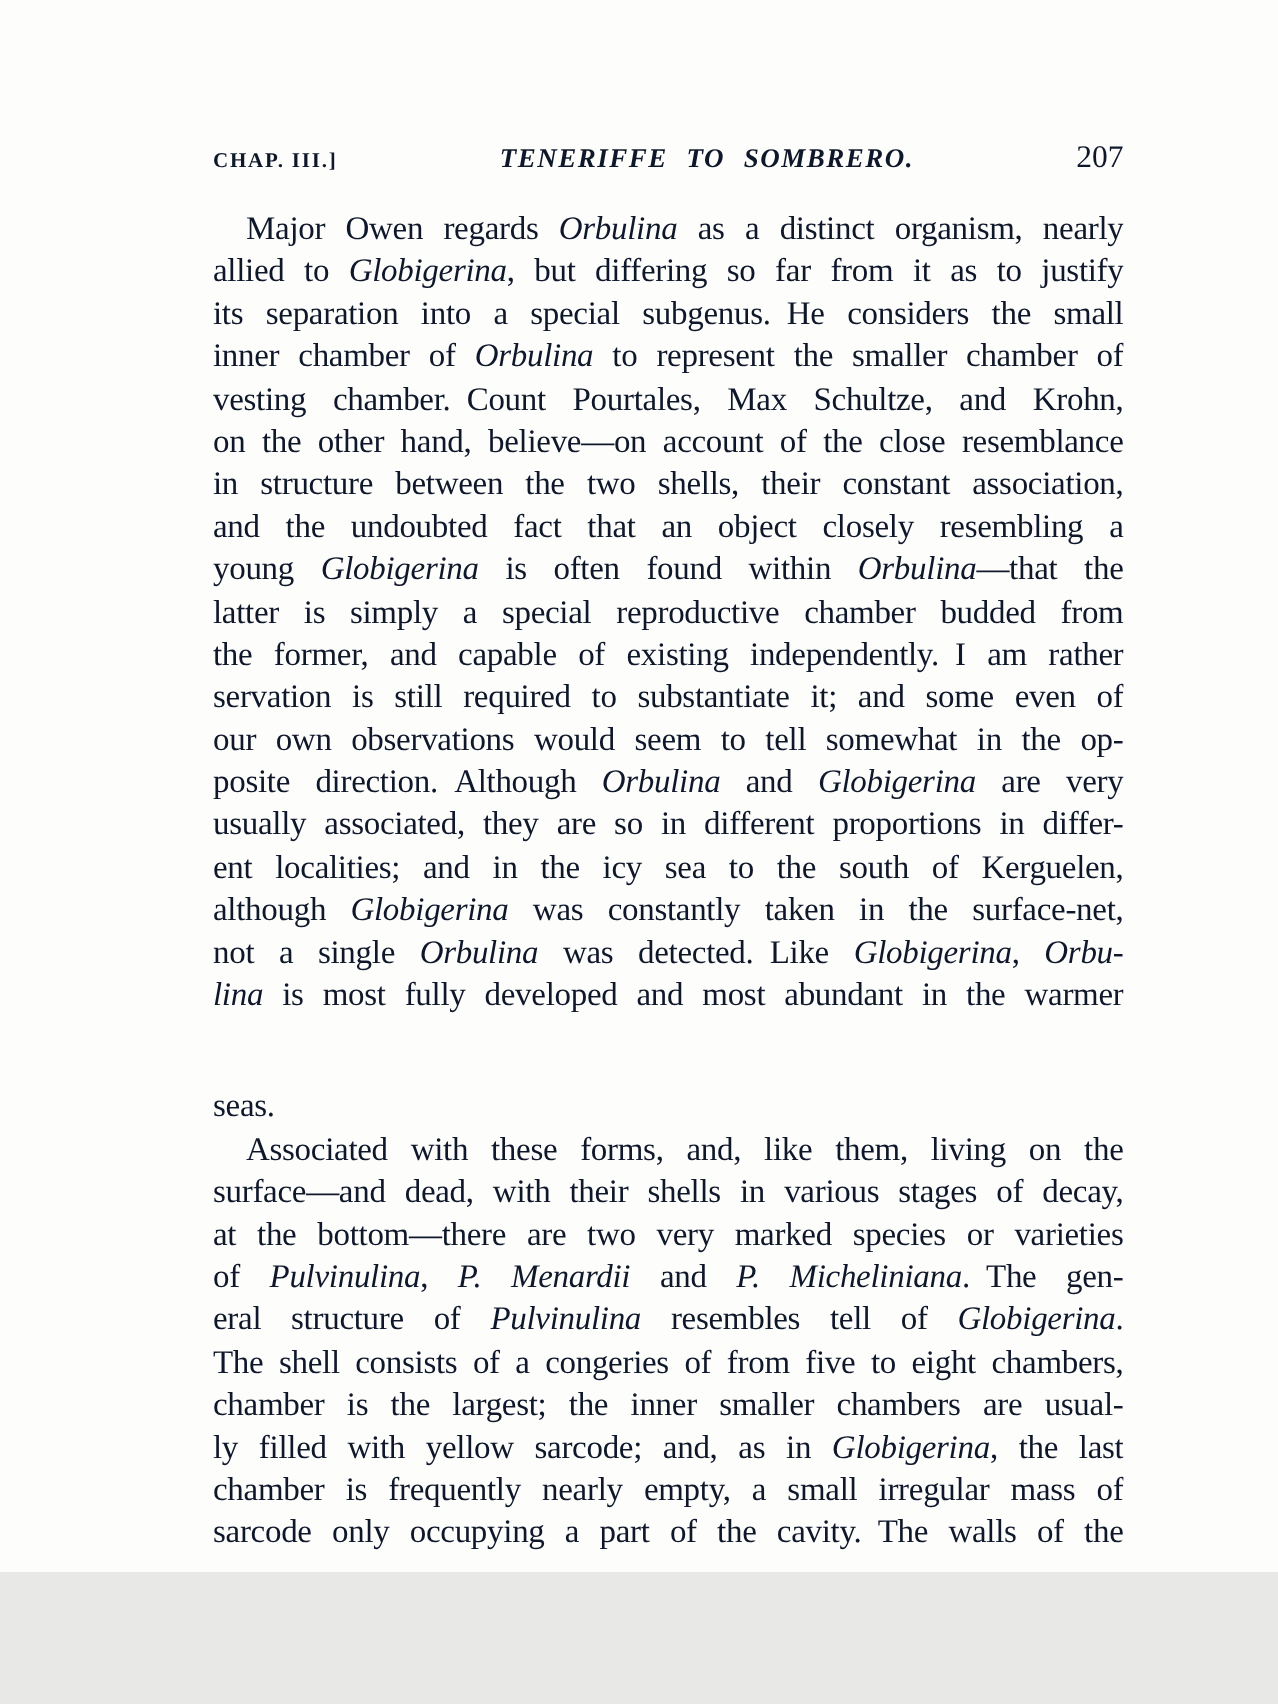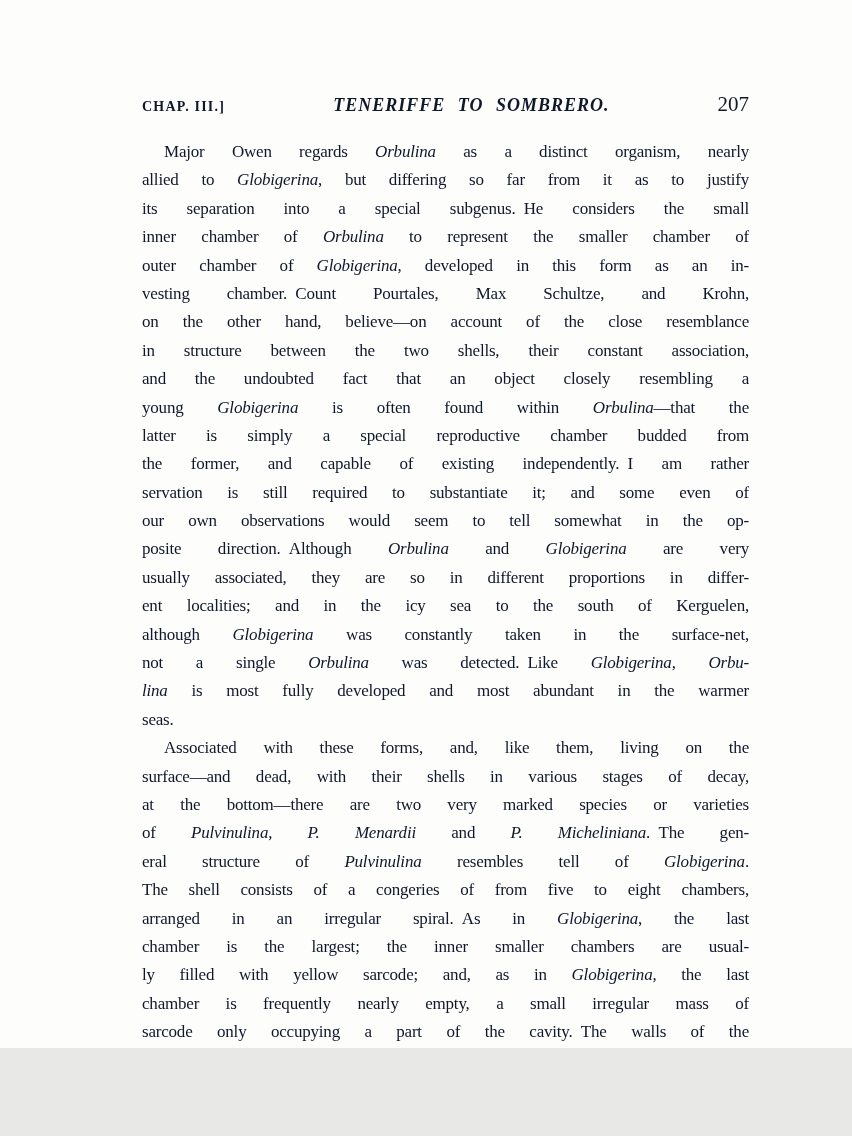--- a/index.html
+++ b/index.html
@@ -42,55 +42,55 @@
   }
   .page-number {
     font-size: 21px;
     white-space: nowrap;
   }
   .page-body {
     position: absolute;
     left: 142px;
     top: 138px;
     width: 607px;
-    font-size: 17px;
+    font-size: 22px;
     letter-spacing: -0.2px;
   }
   .paragraph { margin: 0; }
   .line {
     height: 28.4px;
     line-height: 28.4px;
     text-align: justify;
     text-align-last: justify;
     overflow: hidden;
     white-space: nowrap;
   }
   .line.first { text-indent: 22px; }
   .line.end {
     text-align: left;
     text-align-last: left;
+    margin-top: 46px;
   }
   .line i { font-style: italic; }
 </style>
 </head>
 <body>
 
 <div class="page">
   <div class="running-header">
     <span class="chapter-label">CHAP. III.]</span>
     <span class="running-title">TENERIFFE TO SOMBRERO.</span>
     <span class="page-number">207</span>
   </div>
   <div class="page-body">
       <div class="paragraph">
         <div class="line first"><span>Major Owen regards </span><i>Orbulina</i><span> as a distinct organism, nearly</span></div>
         <div class="line"><span>allied to </span><i>Globigerina</i><span>, but differing so far from it as to justify</span></div>
         <div class="line"><span>its separation into a special subgenus. He considers the small</span></div>
         <div class="line"><span>inner chamber of </span><i>Orbulina</i><span> to represent the smaller chamber of</span></div>
-        <div class="line"><span>outer chamber of </span><i>Globigerina</i><span>, developed in this form as an in-</span></div>
         <div class="line"><span>vesting chamber. Count Pourtales, Max Schultze, and Krohn,</span></div>
         <div class="line"><span>on the other hand, believe—on account of the close resemblance</span></div>
         <div class="line"><span>in structure between the two shells, their constant association,</span></div>
         <div class="line"><span>and the undoubted fact that an object closely resembling a</span></div>
         <div class="line"><span>young </span><i>Globigerina</i><span> is often found within </span><i>Orbulina</i><span>—that the</span></div>
         <div class="line"><span>latter is simply a special reproductive chamber budded from</span></div>
         <div class="line"><span>the former, and capable of existing independently. I am rather</span></div>
         <div class="line"><span>servation is still required to substantiate it; and some even of</span></div>
         <div class="line"><span>our own observations would seem to tell somewhat in the op-</span></div>
         <div class="line"><span>posite direction. Although </span><i>Orbulina</i><span> and </span><i>Globigerina</i><span> are very</span></div>
@@ -101,20 +101,19 @@
         <div class="line"><i>lina</i><span> is most fully developed and most abundant in the warmer</span></div>
         <div class="line end"><span>seas.</span></div>
       </div>
       <div class="paragraph">
         <div class="line first"><span>Associated with these forms, and, like them, living on the</span></div>
         <div class="line"><span>surface—and dead, with their shells in various stages of decay,</span></div>
         <div class="line"><span>at the bottom—there are two very marked species or varieties</span></div>
         <div class="line"><span>of </span><i>Pulvinulina</i><span>, </span><i>P. Menardii</i><span> and </span><i>P. Micheliniana</i><span>. The gen-</span></div>
         <div class="line"><span>eral structure of </span><i>Pulvinulina</i><span> resembles tell of </span><i>Globigerina</i><span>.</span></div>
         <div class="line"><span>The shell consists of a congeries of from five to eight chambers,</span></div>
-        <div class="line"><span>arranged in an irregular spiral. As in </span><i>Globigerina</i><span>, the last</span></div>
         <div class="line"><span>chamber is the largest; the inner smaller chambers are usual-</span></div>
         <div class="line"><span>ly filled with yellow sarcode; and, as in </span><i>Globigerina</i><span>, the last</span></div>
         <div class="line"><span>chamber is frequently nearly empty, a small irregular mass of</span></div>
         <div class="line"><span>sarcode only occupying a part of the cavity. The walls of the</span></div>
       </div>
     </div>
 </div>
 
 </body></html>

